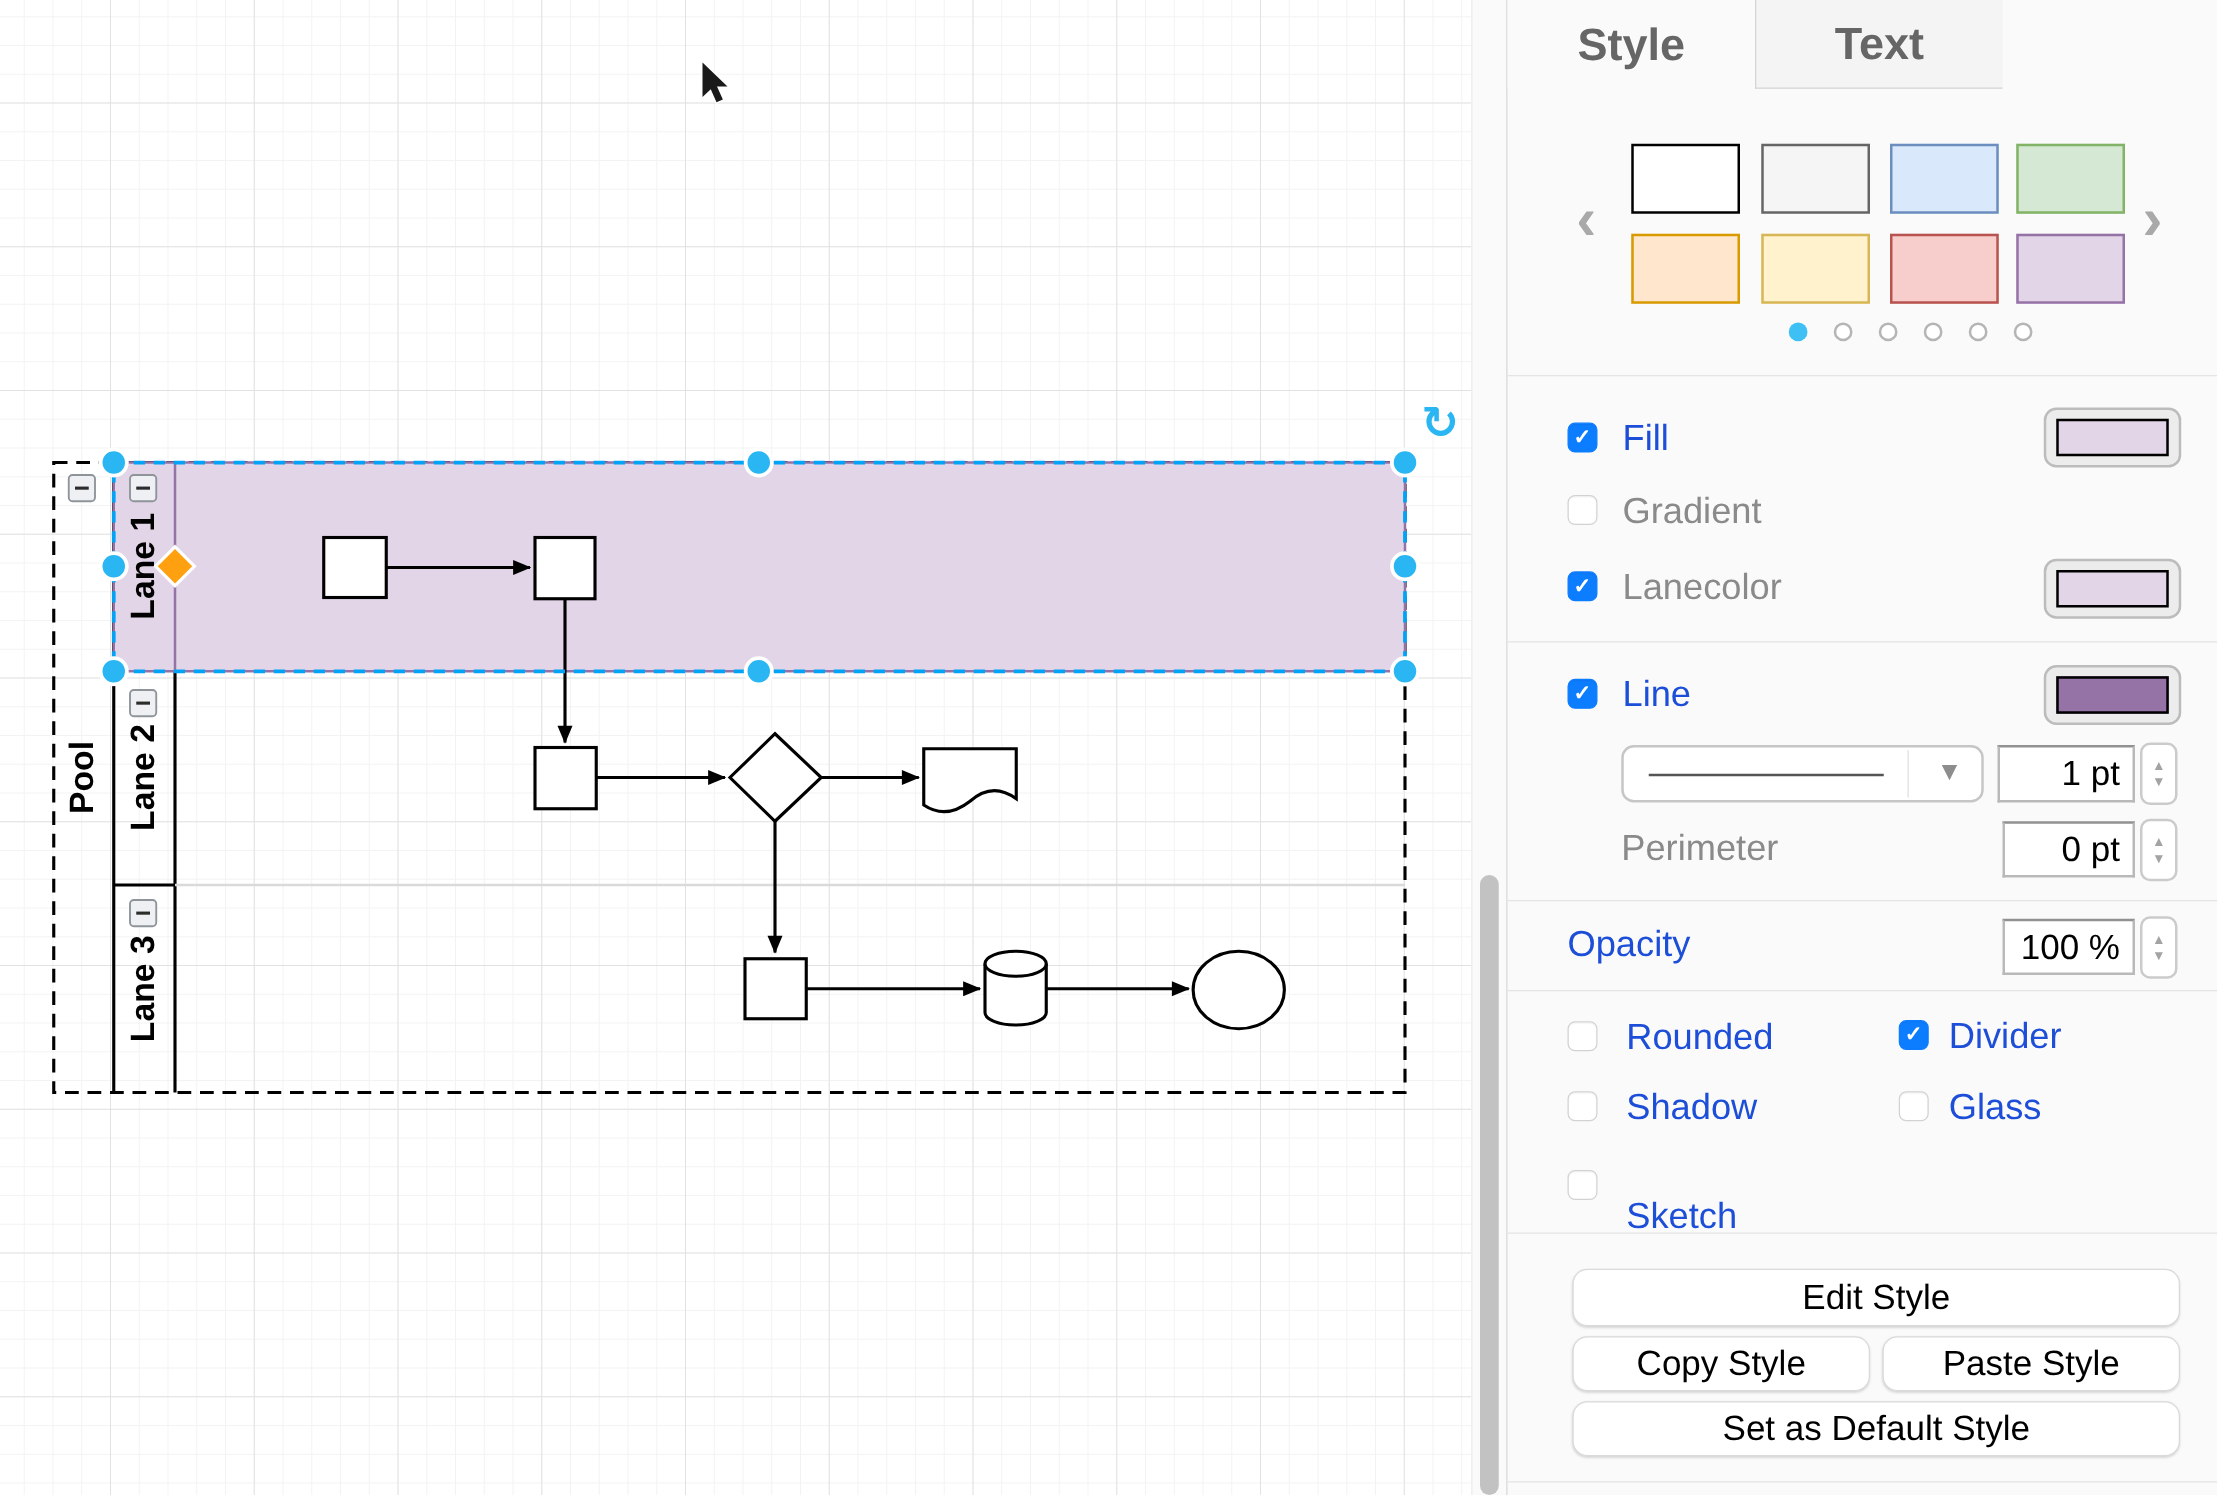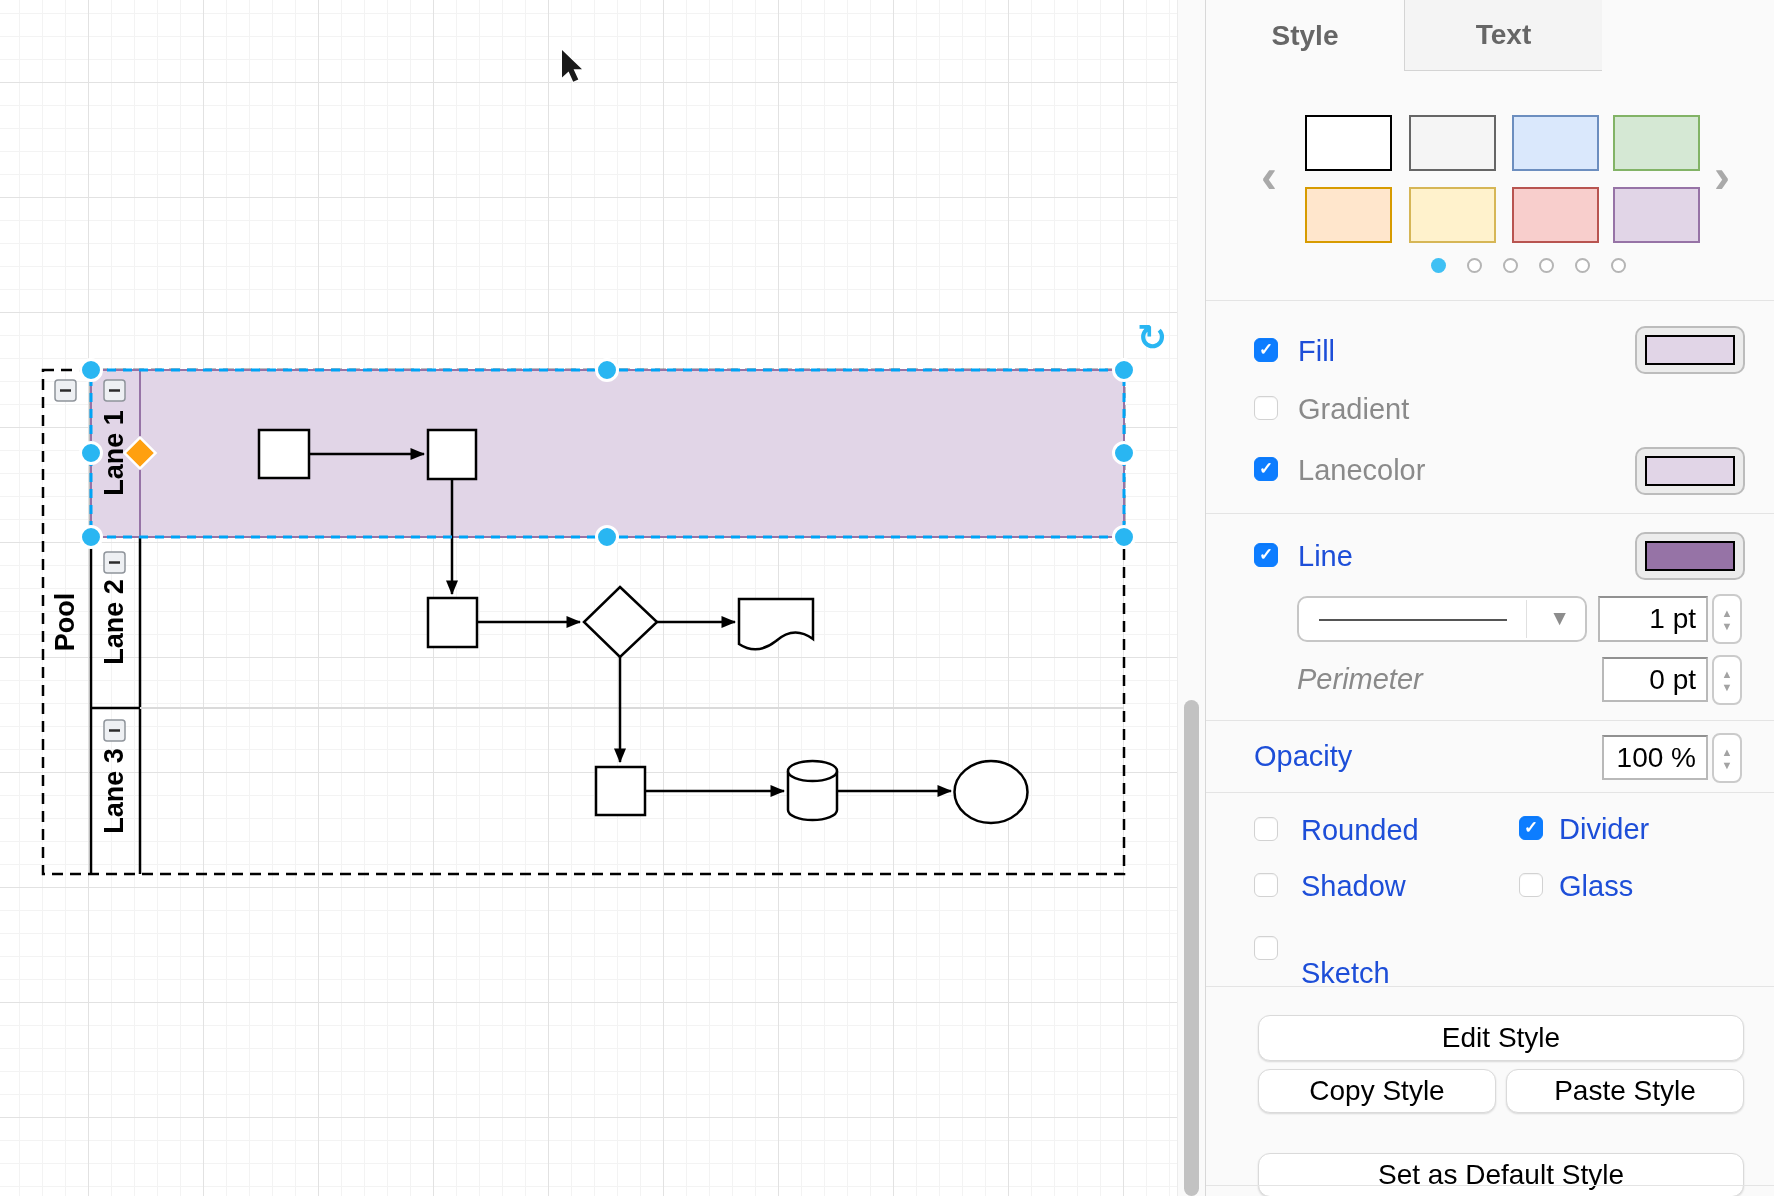--- a/index.html
+++ b/index.html
@@ -18,21 +18,21 @@
   .diagram-svg{position:absolute;left:0;top:0;}
 
   
   .scroll-track{position:absolute;left:1177px;top:0;width:28px;height:1196px;background:#fafafa;border-left:1px solid #ececec;}
   .scroll-thumb{position:absolute;left:6px;top:700px;width:15px;height:496px;background:#c2c2c2;border-radius:8px;}
 
   
   .panel{position:absolute;left:1205px;top:0;width:569px;height:1196px;background:#fafafa;border-left:1px solid #d8d8d8;box-sizing:border-box;}
   .tabbar{position:absolute;left:0;top:0;width:100%;height:71px;}
   .tab{position:absolute;top:0;height:71px;display:flex;align-items:center;justify-content:center;
-       font-size:28px;font-weight:bold;color:#666;background:#f4f4f4;border-bottom:1px solid #d4d4d4;box-sizing:border-box;}
+       font-size:36px;font-weight:bold;color:#666;background:#f4f4f4;border-bottom:1px solid #d4d4d4;box-sizing:border-box;}
   .tab.active{background:#fafafa;border-bottom:none;}
   .tab.sep{border-left:1px solid #d4d4d4;}
 
   .sw{position:absolute;width:87px;height:56px;border:2.5px solid #000;box-sizing:border-box;background:#fff;}
   .chev{position:absolute;font-size:48px;line-height:1;color:#a9a9a9;font-weight:bold;}
   .dots{position:absolute;left:225px;top:258px;display:flex;gap:21px;}
   .dot{width:15px;height:15px;border-radius:50%;background:#fff;border:2px solid #b5b5b5;box-sizing:border-box;}
   .dot.active{border:none;}
 
   .hr{position:absolute;left:0;width:100%;height:1px;background:#e4e4e4;}
@@ -216,21 +216,21 @@
       <div class="line"></div>
       <div class="ddsep"></div>
       <div class="ddarrow">▼</div>
     </div>
     <input class="num" style="left: 392px; top: 596px; width: 110px; height: 46px;" readonly="" value="1 pt">
     <div class="step" style="left:506px;top:594px;">
       <span>▲</span>
       <span>▼</span>
     </div>
 
-    <div class="lbl" style="left:91px;top:664px;font-style:italic;">Perimeter</div>
+    <div class="lbl" style="left:91px;top:664px;">Perimeter</div>
     <input class="num" style="left: 396px; top: 657px; width: 106px; height: 45px;" readonly="" value="0 pt">
     <div class="step" style="left:506px;top:655px;">
       <span>▲</span>
       <span>▼</span>
     </div>
 
     <div class="hr" style="top:720px;"></div>
 
     <div class="lbl b" style="left:48px;top:741px;">Opacity</div>
     <input class="num" style="left: 396px; top: 735px; width: 106px; height: 45px;" readonly="" value="100 %">
@@ -264,17 +264,17 @@
     <div class="cb" style="left:48px;top:936px;">
       
     </div>
     <div class="lbl b" style="left:95px;top:958px;">Sketch</div>
 
     <div class="hr" style="top:986px;"></div>
 
     <div class="btn" style="left:52px;top:1015px;width:484px;height:44px;">Edit Style</div>
     <div class="btn" style="left:52px;top:1069px;width:236px;height:42px;">Copy Style</div>
     <div class="btn" style="left:300px;top:1069px;width:236px;height:42px;">Paste Style</div>
-    <div class="btn" style="left:52px;top:1121px;width:484px;height:42px;margin-top:32px;">Set as Default Style</div>
+    <div class="btn" style="left:52px;top:1121px;width:484px;height:42px;">Set as Default Style</div>
 
     <div class="hr" style="top:1185px;"></div>
   </div>
 </div>
 
 </body></html>

